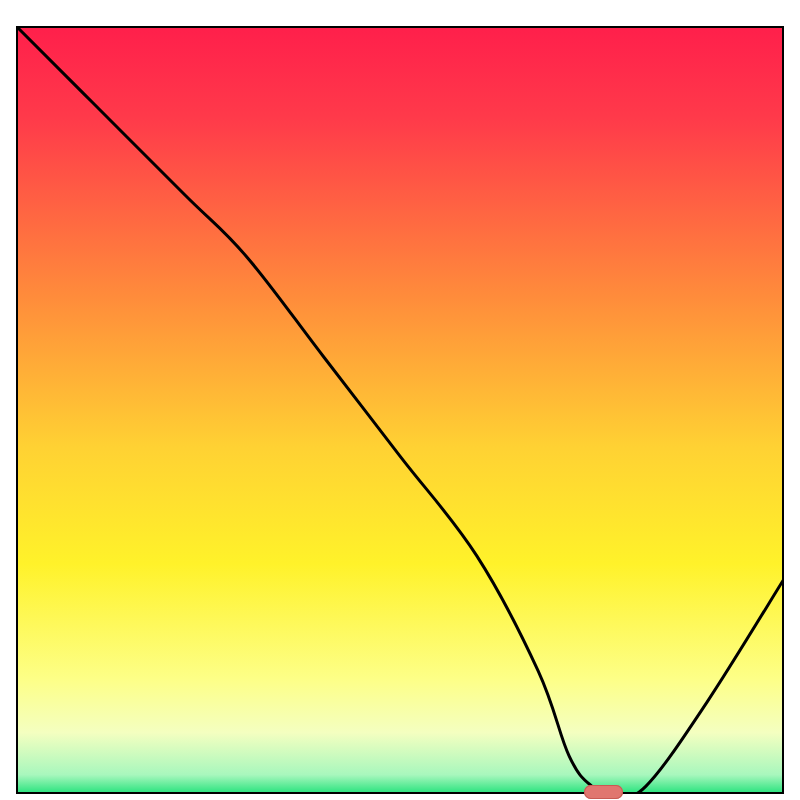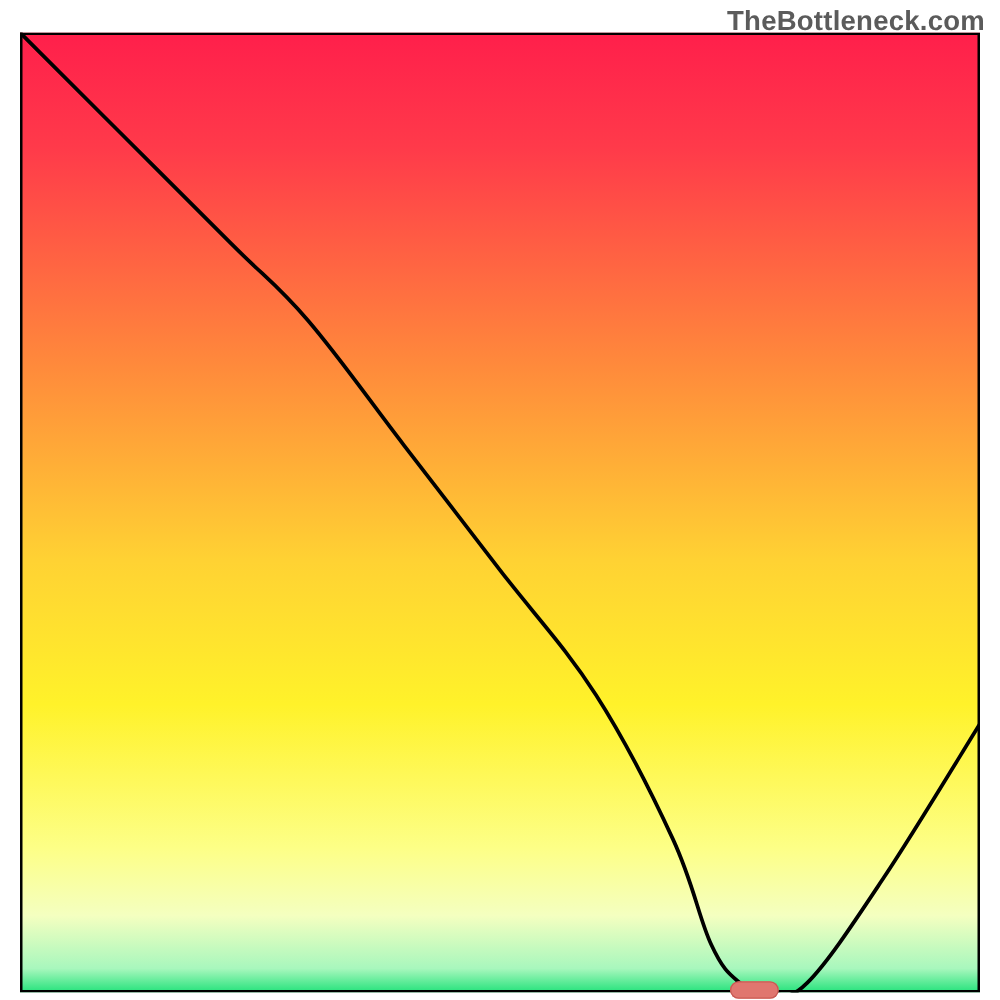--- a/index.html
+++ b/index.html
@@ -43,21 +43,20 @@
     width: 42px;
     height: 14px;
     border-radius: 7px;
     z-index: 3;
   }
 </style>
 </head>
 <body>
 
 <div class="stage">
-  <div class="watermark">TheBottleneck.com</div>
 
   <div class="plot-wrap">
     <svg class="plot" viewBox="0 0 768 768" preserveAspectRatio="none">
       <defs>
         <linearGradient id="bg-grad" x1="0" y1="0" x2="0" y2="1">
             <stop offset="0%" stop-color="#ff1f4b"></stop>
             <stop offset="12%" stop-color="#ff3a4a"></stop>
             <stop offset="35%" stop-color="#ff8b3b"></stop>
             <stop offset="55.00000000000001%" stop-color="#ffd233"></stop>
             <stop offset="70%" stop-color="#fff22a"></stop>

